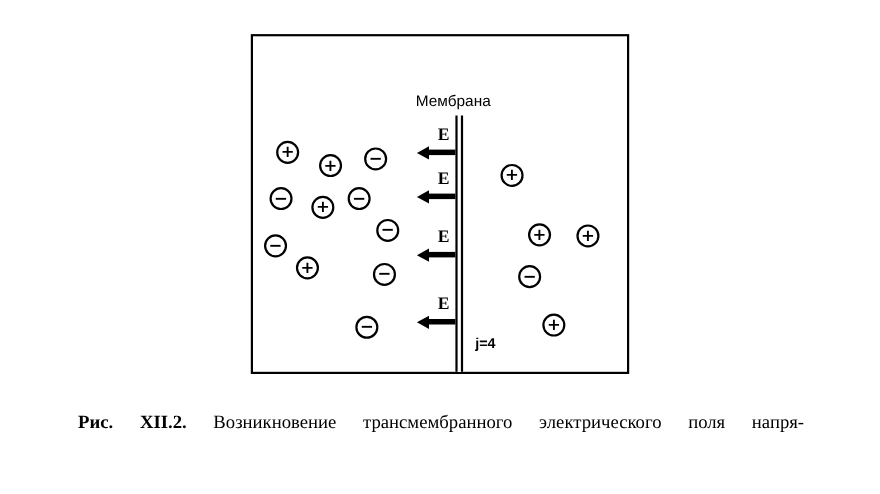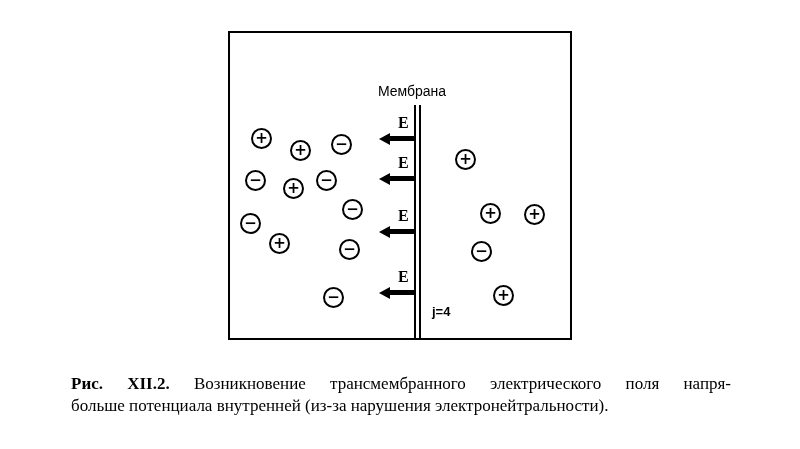--- a/index.html
+++ b/index.html
@@ -172,16 +172,15 @@
           <div class="shaft"></div>
         </div>
         <div class="e-label" style="top: 235px;">E</div>
       </div>
 
     <div class="j-label">j=4</div>
   </div>
 
   <div class="caption">
     <div class="line"><span class="fig-label">Рис. XII.2.</span> <span>Возникновение трансмембранного электрического поля напря-</span></div>
-    <div class="line last">больше потенциала внутренней (из-за нарушения электронейтральности).</div>
   </div>
 
 </div>
 
 </body></html>

